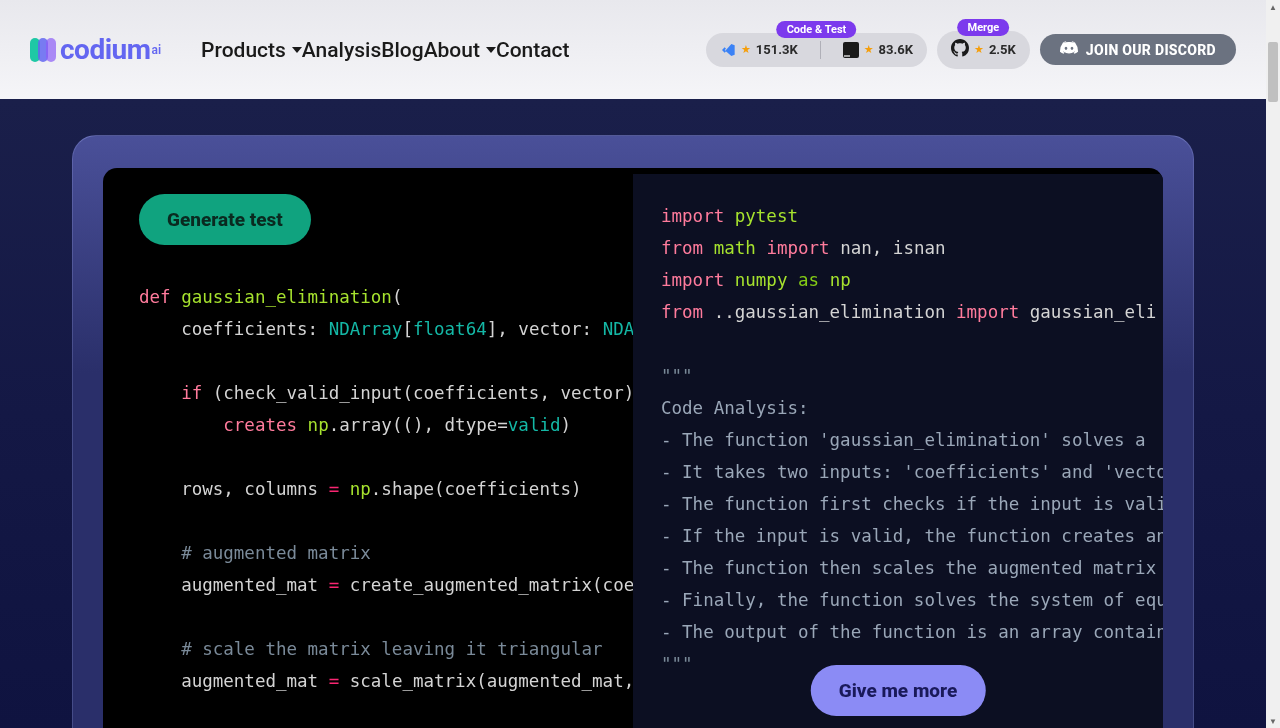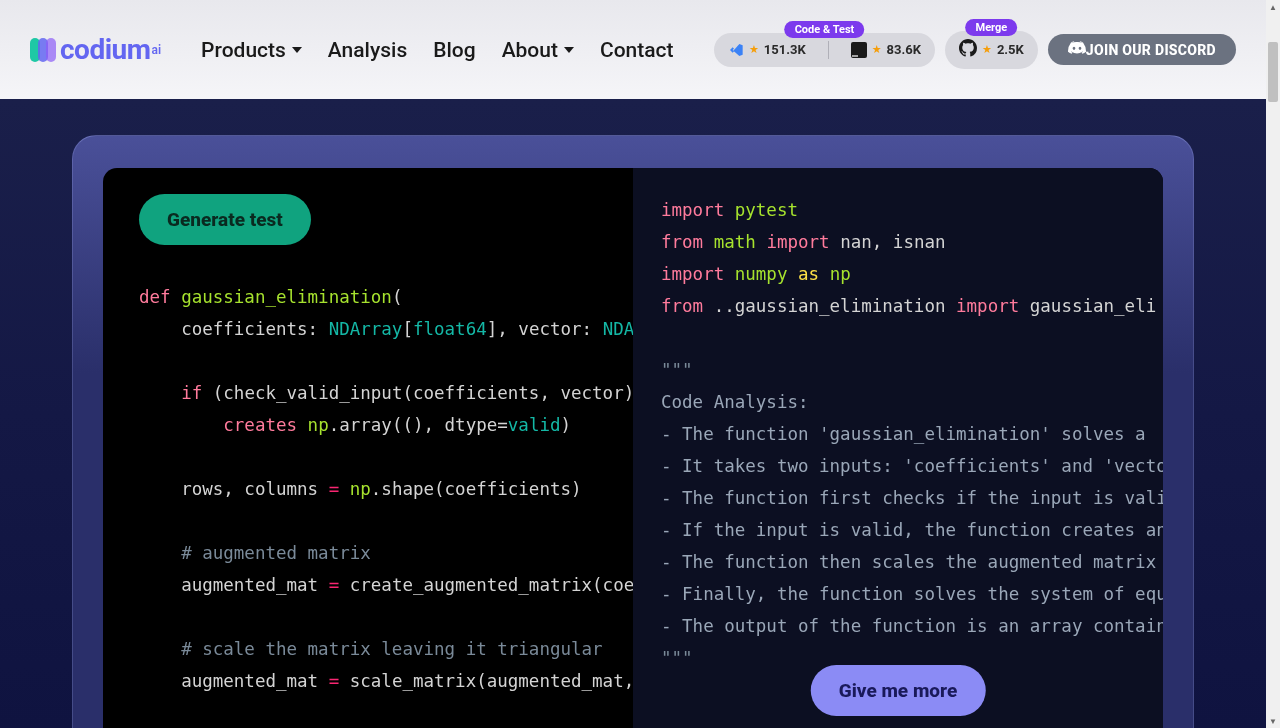--- a/index.html
+++ b/index.html
@@ -89,21 +89,20 @@
   color: #6366f1;
   font-size: 12px;
   font-weight: 600;
   vertical-align: super;
   margin-left: 1px;
 }
 
 .nav {
   display: flex;
   align-items: center;
-  gap: 26px;
 }
 .nav-item {
   font-size: 21px;
   color: #1a1a1a;
   font-weight: 500;
   cursor: pointer;
   display: flex;
   align-items: center;
   gap: 6px;
 }
@@ -190,20 +189,21 @@
 
 .discord-btn {
   background: #6b7280;
   color: #fff;
   border-radius: 22px;
   padding: 7px 20px;
   font-size: 14px;
   font-weight: 800;
   display: flex;
   align-items: center;
+  gap: 8px;
   letter-spacing: 0.3px;
   cursor: pointer;
 }
 .discord-icon svg { width: 18px; height: 14px; fill: #fff; }
 
 .hero {
   background: linear-gradient(180deg, #1a1f4a 0%, #141845 50%, #0f1340 100%);
   width: calc(100% - 14px);
   height: calc(100% - 99px);
   padding: 36px 72px 0 72px;
@@ -230,20 +230,21 @@
   padding: 26px 0 0 36px;
   overflow: hidden;
   position: relative;
 }
 .code-right {
   width: 50%;
   background: #0c0f22;
   padding: 26px 0 8px 28px;
   overflow: hidden;
   position: relative;
+  margin-top: 6px;
 }
 .gen-btn {
   background: #10a37f;
   color: #0a2a20;
   font-size: 19px;
   font-weight: 800;
   padding: 14px 28px;
   border-radius: 28px;
   display: inline-block;
   cursor: pointer;
@@ -259,21 +260,21 @@
 }
 
 .t-keyword { color: #ff7b9c; }
 .t-func { color: #a6e22e; }
 .t-type { color: #14b8a6; }
 .t-comment { color: #7a8a99; }
 .t-op { color: #f92672; }
 .t-paren { color: #d4d4d4; }
 .t-module { color: #a6e22e; }
 .t-import { color: #ff7b9c; }
-.t-as { color: #fde047; }
+.t-as { color: #84cc16; }
 .t-analysis { color: #9aa7b8; }
 .t-docstr { color: #7a8a99; }
 .t-from { color: #ff7b9c; }
 
 .give-more {
   position: absolute;
   bottom: 12px;
   left: 50%;
   transform: translateX(-50%);
   background: #8b8bf5;

